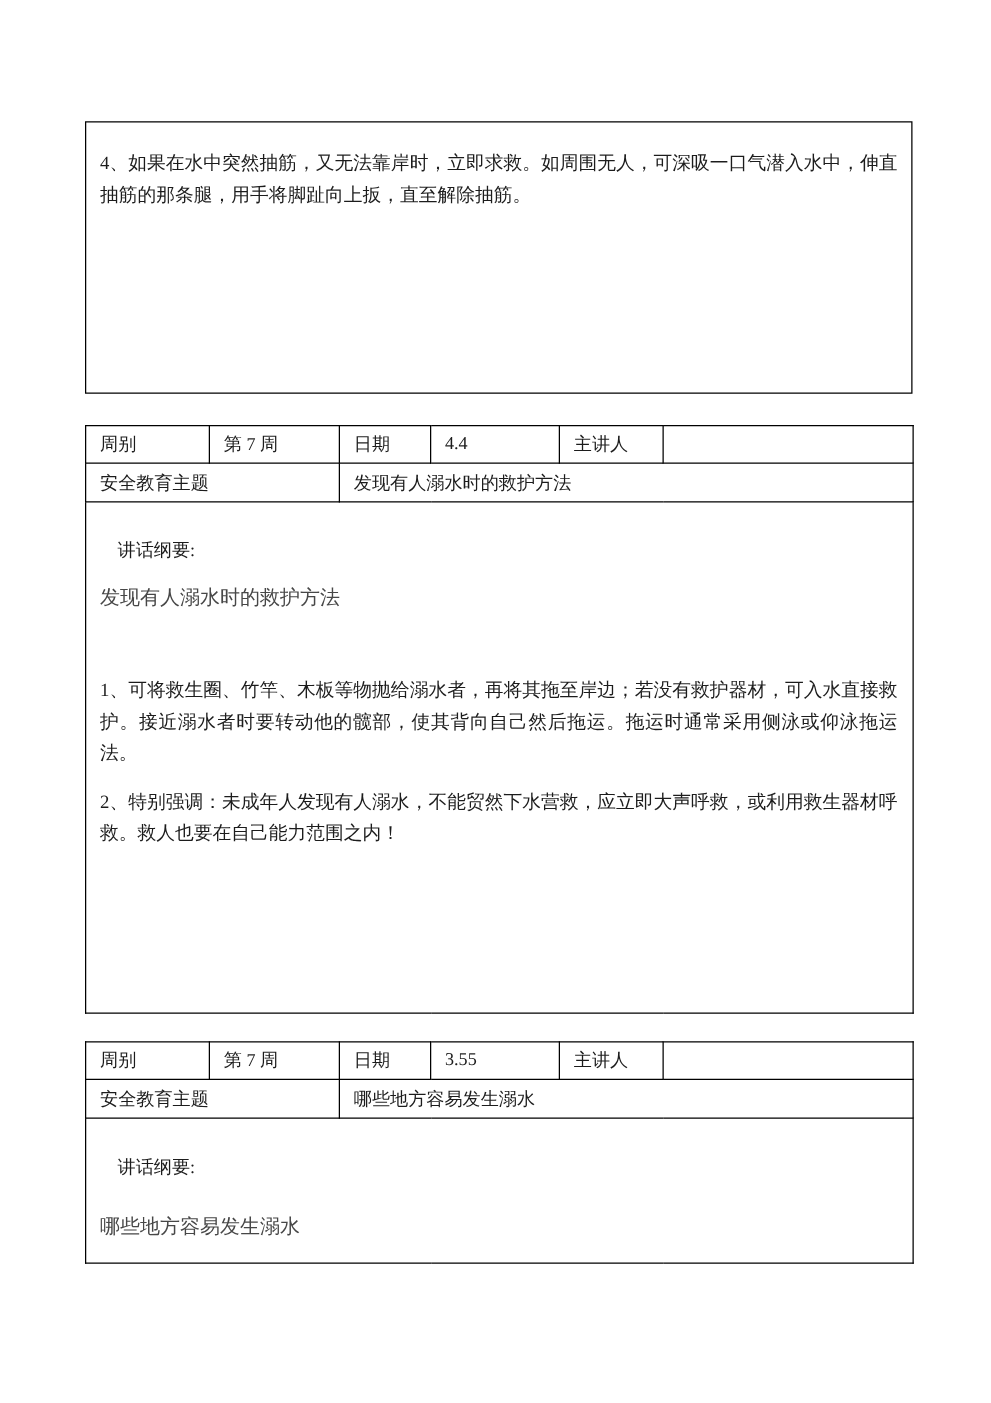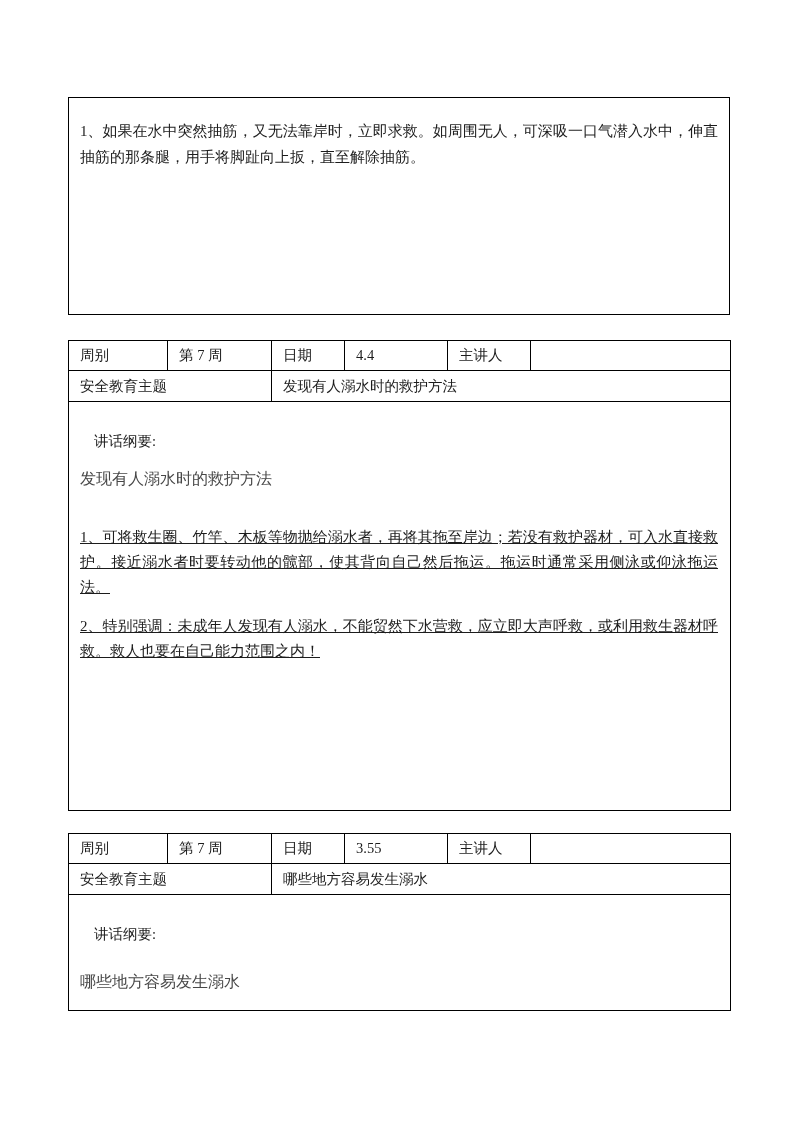--- a/index.html
+++ b/index.html
@@ -80,32 +80,32 @@
     color: #474747;
     margin: 8px 0 0 0;
   }
   .outline-title.spaced { margin-top: 24px; }
   .outline-para {
     font-size: 15px;
     line-height: 25px;
     text-align: justify;
     margin: 0;
   }
-  .outline-para.p1 { margin-top: 35px; text-decoration: underline; }
-  .outline-para.p2 { margin-top: 14px; text-decoration: underline; }
+  .outline-para.p1 { margin-top: 51px; }
+  .outline-para.p2 { margin-top: 14px; }
   .outline-body-height-1 { height: 408px; box-sizing: border-box; }
   .outline-body-height-2 { height: 115px; box-sizing: border-box; }
 </style>
 </head>
 <body>
 
 <div class="page">
 
   <div class="top-box">
-    <p>1、如果在水中突然抽筋，又无法靠岸时，立即求救。如周围无人，可深吸一口气潜入水中，伸直抽筋的那条腿，用手将脚趾向上扳，直至解除抽筋。</p>
+    <p>4、如果在水中突然抽筋，又无法靠岸时，立即求救。如周围无人，可深吸一口气潜入水中，伸直抽筋的那条腿，用手将脚趾向上扳，直至解除抽筋。</p>
   </div>
 
   <table class="record-table first">
     <colgroup>
       <col style="width:99px">
         <col style="width:104px">
         <col style="width:73px">
       <col style="width:103px">
         <col style="width:83px">
         <col style="width:200px">

